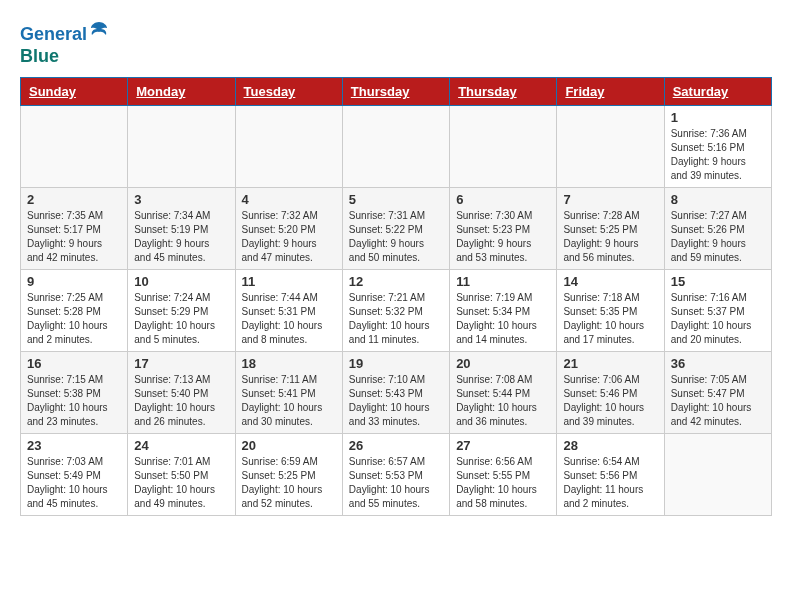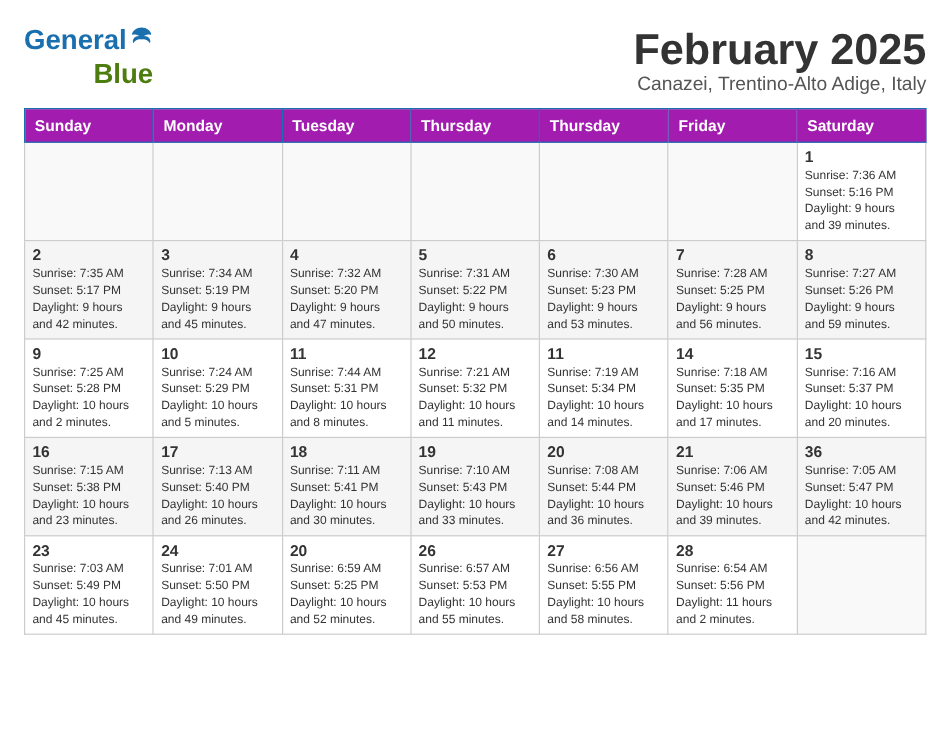--- a/index.html
+++ b/index.html
@@ -14,25 +14,24 @@
       display: flex;
       justify-content: space-between;
       align-items: flex-start;
       margin-bottom: 10px;
     }
     .logo {
       display: flex;
       align-items: center;
     }
     .logo-text {
-      font-size: 23px;
+      font-size: 18px;
       font-weight: bold;
       color: #333;
       line-height: 1.2;
-      text-align: right;
     }
     .logo-text span {
       color: #1a6faf;
     }
     .logo-icon {
       width: 20px;
       height: 20px;
       margin-left: 2px;
     }
     .title-area {
@@ -46,27 +45,28 @@
     .location-title {
       font-size: 16px;
       color: #555;
     }
     .calendar {
       width: 100%;
       border-collapse: collapse;
       border: 1px solid #ccc;
     }
     .calendar th {
-      background-color: #a21caf;
+      background-color: #b91c1c;
       color: white;
       font-size: 13px;
       font-weight: bold;
       padding: 6px 8px;
       text-align: left;
       border: 1px solid #1a6faf;
+      text-decoration: underline;
     }
     .calendar td {
       width: 107px;
       vertical-align: top;
       padding: 4px 6px;
       border: 1px solid #ccc;
       font-size: 10px;
       color: #333;
       height: 80px;
       background: #fff;
@@ -96,26 +96,22 @@
 <body>
 
 <div class="header-area">
   <div class="logo">
     <div>
       <div class="logo-text">
         <span>General</span><svg class="logo-icon" viewBox="0 0 20 20">
             <path d="M10 2 C14 2 18 5 18 8 C18 8 15 7 12 9 C16 9 18 12 17 15 C15 12 12 11 10 12 C8 11 5 12 3 15 C2 12 4 9 8 9 C5 7 2 8 2 8 C2 5 6 2 10 2Z" fill="#1a6faf"></path>
           </svg>
       </div>
-      <div class="logo-text"><span style="color:#4d7c0f;margin-top:13px;">Blue</span></div>
+      <div class="logo-text"><span style="color:#0f766e;margin-top:13px;">Blue</span></div>
     </div>
-  </div>
-  <div class="title-area">
-    <div class="month-title">February 2025</div>
-    <div class="location-title">Canazei, Trentino-Alto Adige, Italy</div>
   </div>
 </div>
 
 <table class="calendar">
   <thead>
     <tr>
     <th>Sunday</th>
         <th>Monday</th>
         <th>Tuesday</th>
         <th>Thursday</th>

